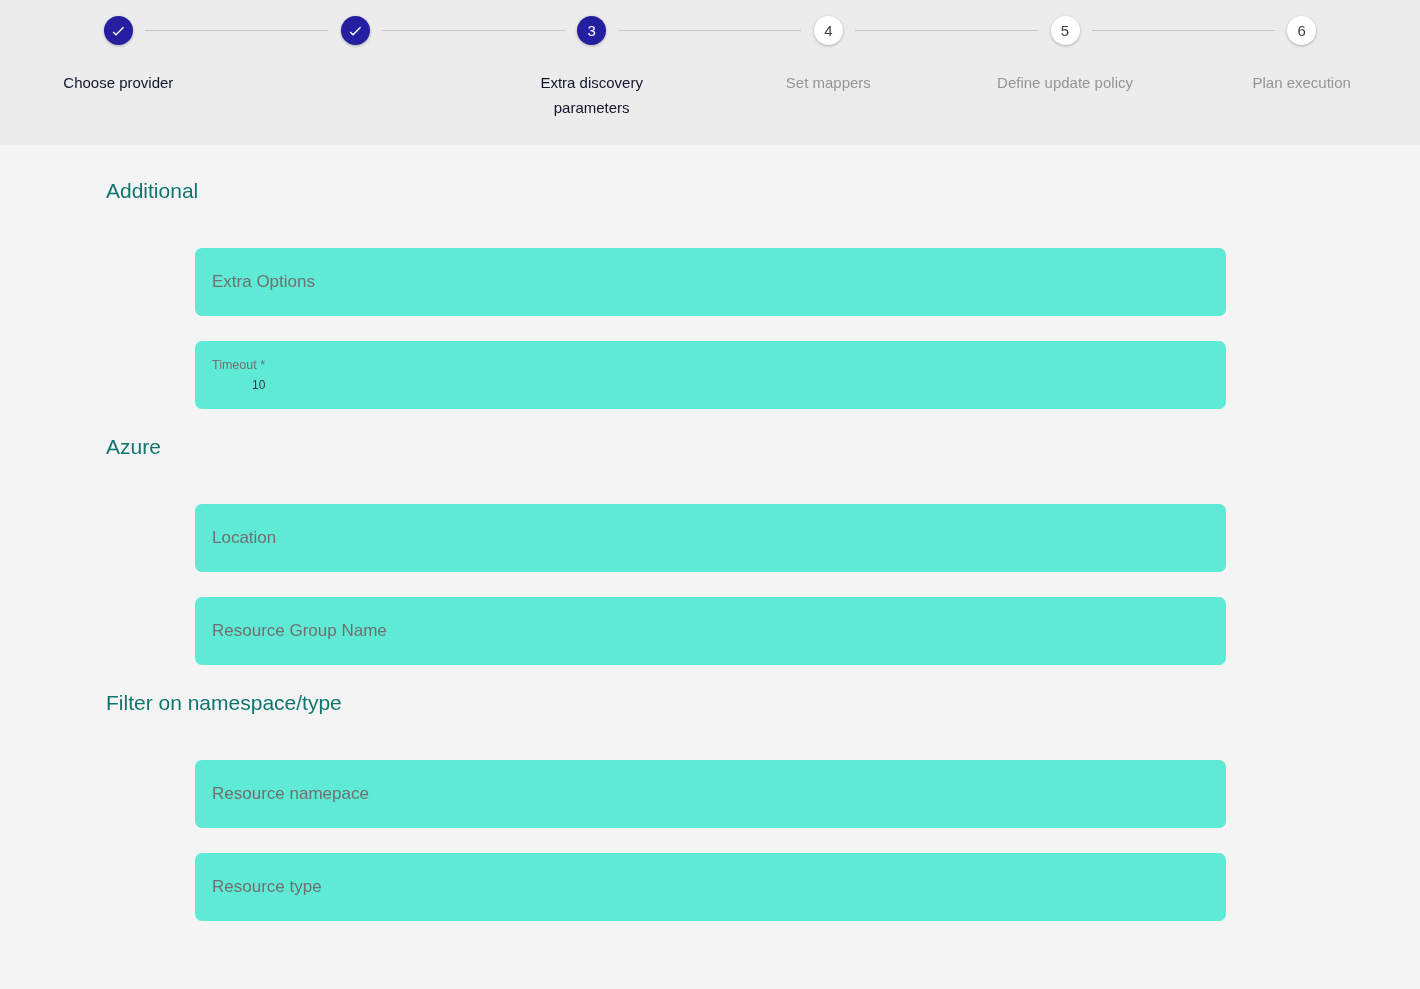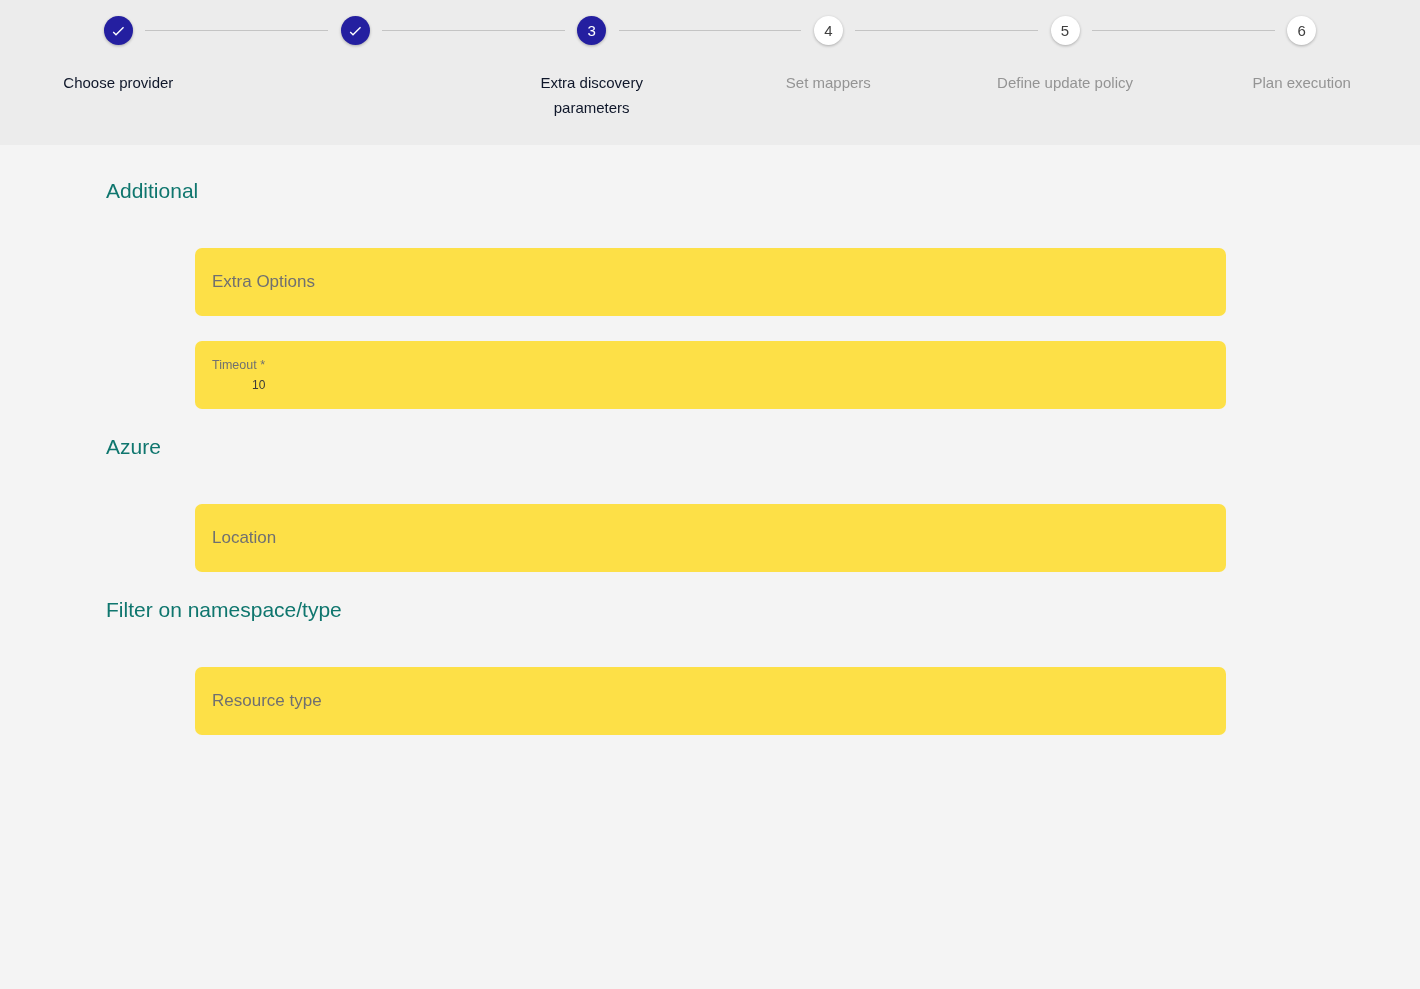--- a/index.html
+++ b/index.html
@@ -71,21 +71,21 @@
     font-size: 21px;
     font-weight: 400;
     line-height: 25px;
     color: #0f766e;
   }
   .section:first-child .section-title { margin-top: 0; }
   .field {
     width: 1031px;
     height: 68px;
     margin: 0 0 25px 195px;
-    background: #fde047;
+    background: #5eead4;
     border-radius: 7px;
     box-sizing: border-box;
     display: flex;
     flex-direction: column;
     justify-content: center;
     padding: 0 17px;
     cursor: text;
   }
   .field-label {
     font-size: 17px;
@@ -174,22 +174,28 @@
       <span class="field-label">Timeout *</span>
       <div class="field-value">10</div>
     </div>
   </div>
 
   <div class="section">
     <h2 class="section-title">Azure</h2>
     <div class="field">
       <span class="field-label">Location</span>
     </div>
+    <div class="field">
+      <span class="field-label">Resource Group Name</span>
+    </div>
   </div>
 
   <div class="section">
     <h2 class="section-title">Filter on namespace/type</h2>
     <div class="field">
+      <span class="field-label">Resource namepace</span>
+    </div>
+    <div class="field">
       <span class="field-label">Resource type</span>
     </div>
   </div>
 
 </div>
 
 </body></html>

